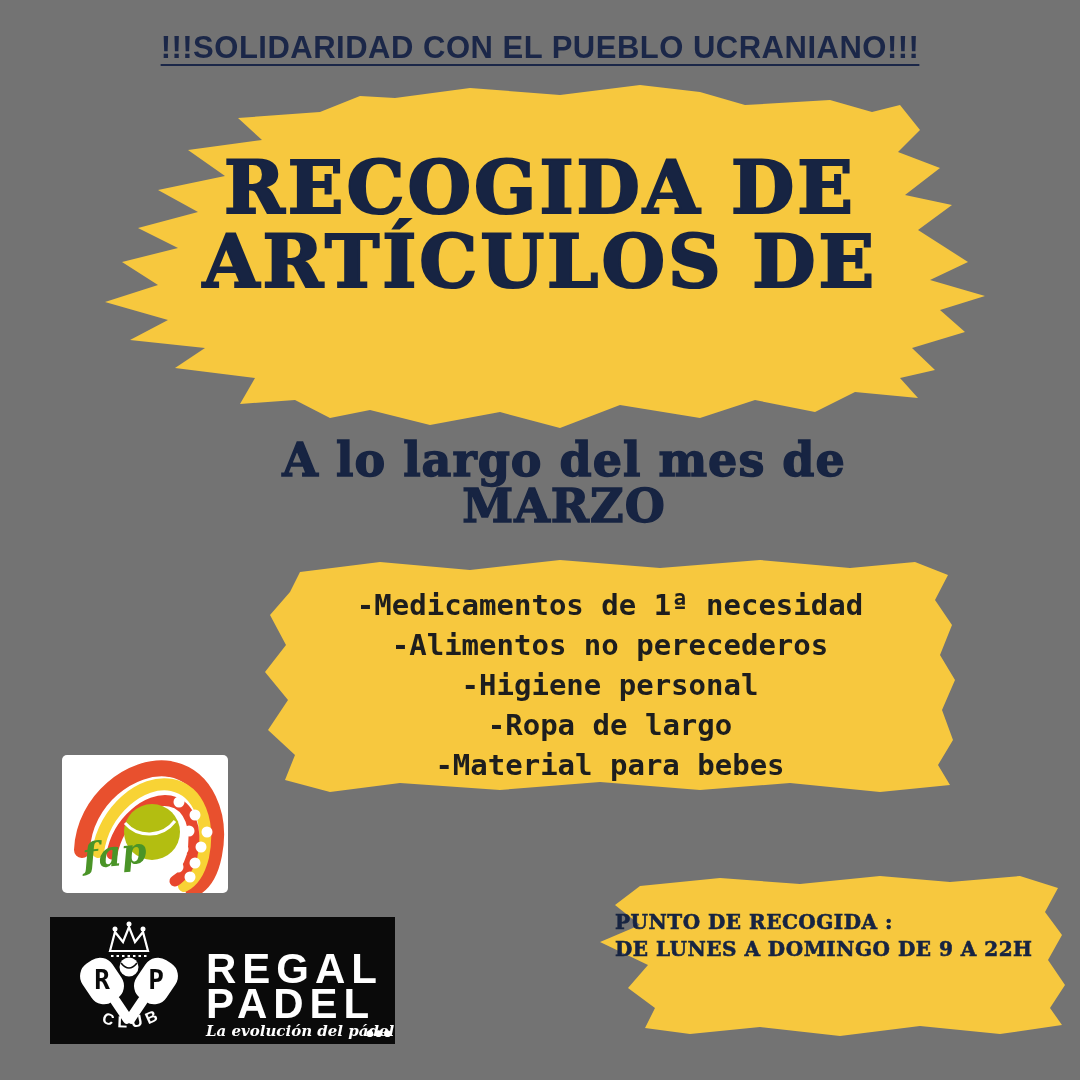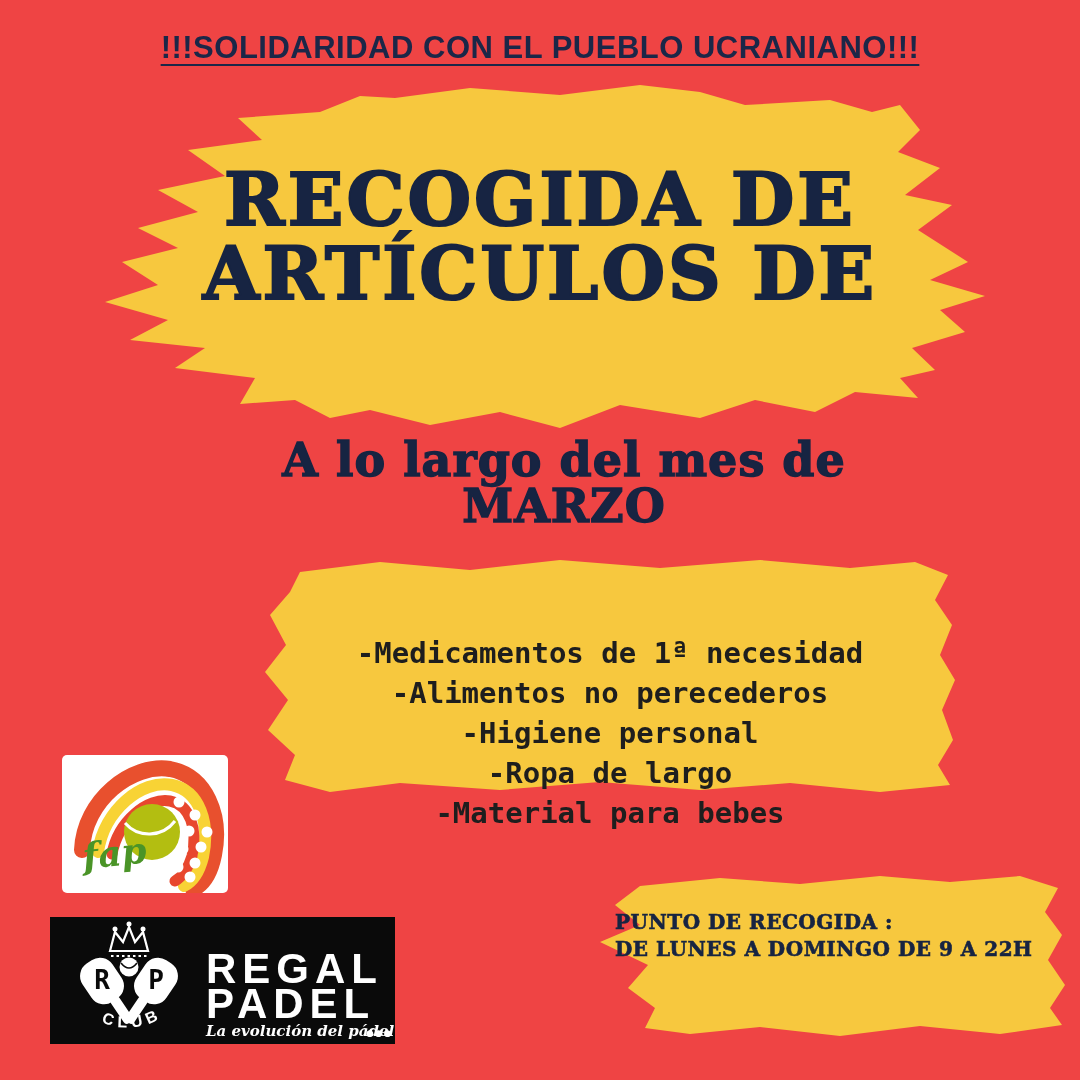--- a/index.html
+++ b/index.html
@@ -1,41 +1,41 @@
 <!DOCTYPE html>
 <html><head>
 <meta charset="utf-8">
 <style>
   html,body{margin:0;padding:0;background:#333;}
   .poster{
     position:relative;width:1080px;height:1080px;overflow:hidden;
-    background:#ef4444;
+    background:#737373;
     font-family:"DejaVu Serif",serif;
   }
   .bg-svg{position:absolute;left:0;top:0;width:1080px;height:1080px;}
   .header{
     position:absolute;top:30px;left:0;width:100%;text-align:center;
     font-family:"Liberation Sans",sans-serif;font-weight:700;font-size:31px;
     color:#1B2748;letter-spacing:0.5px;
     text-decoration:underline;text-decoration-thickness:2px;text-underline-offset:6px;
   }
   .title{
     position:absolute;top:150px;left:0;width:100%;text-align:center;
     font-weight:700;font-size:73px;line-height:74px;color:#172442;
-    letter-spacing:3px;margin-top:12px;-webkit-text-stroke:2.2px #172442;
+    letter-spacing:3px;-webkit-text-stroke:2.2px #172442;
   }
   .subtitle{
     position:absolute;top:437px;left:0;width:100%;text-align:center;
     font-weight:700;font-size:46px;line-height:46px;color:#172442;
     letter-spacing:1px;padding-left:24px;-webkit-text-stroke:1.4px #172442;
   }
   .items{
     position:absolute;top:585px;left:265px;width:690px;text-align:center;
     font-family:"DejaVu Sans Mono",monospace;font-weight:700;
-    font-size:29px;line-height:40px;color:#1E1E1E;margin-top:48px;
+    font-size:29px;line-height:40px;color:#1E1E1E;
   }
   .pickup{
     position:absolute;top:909px;left:615px;width:440px;text-align:left;
     font-weight:700;font-size:20px;line-height:27px;color:#172442;
     -webkit-text-stroke:0.6px #172442;letter-spacing:0.5px;
   }
   .fap-logo{
     position:absolute;left:62px;top:755px;width:166px;height:138px;
     background:#FFFFFF;border-radius:5px;
   }

